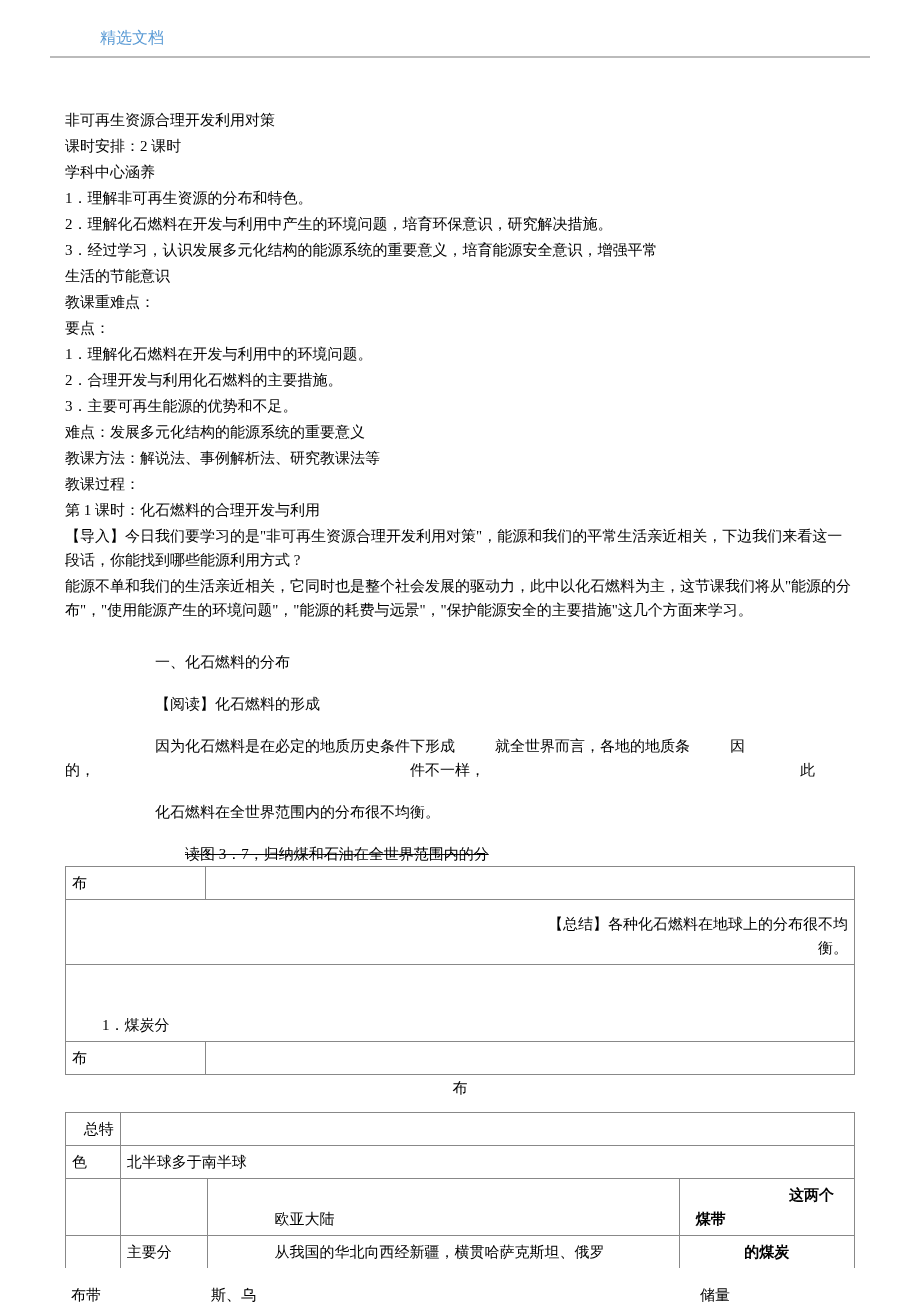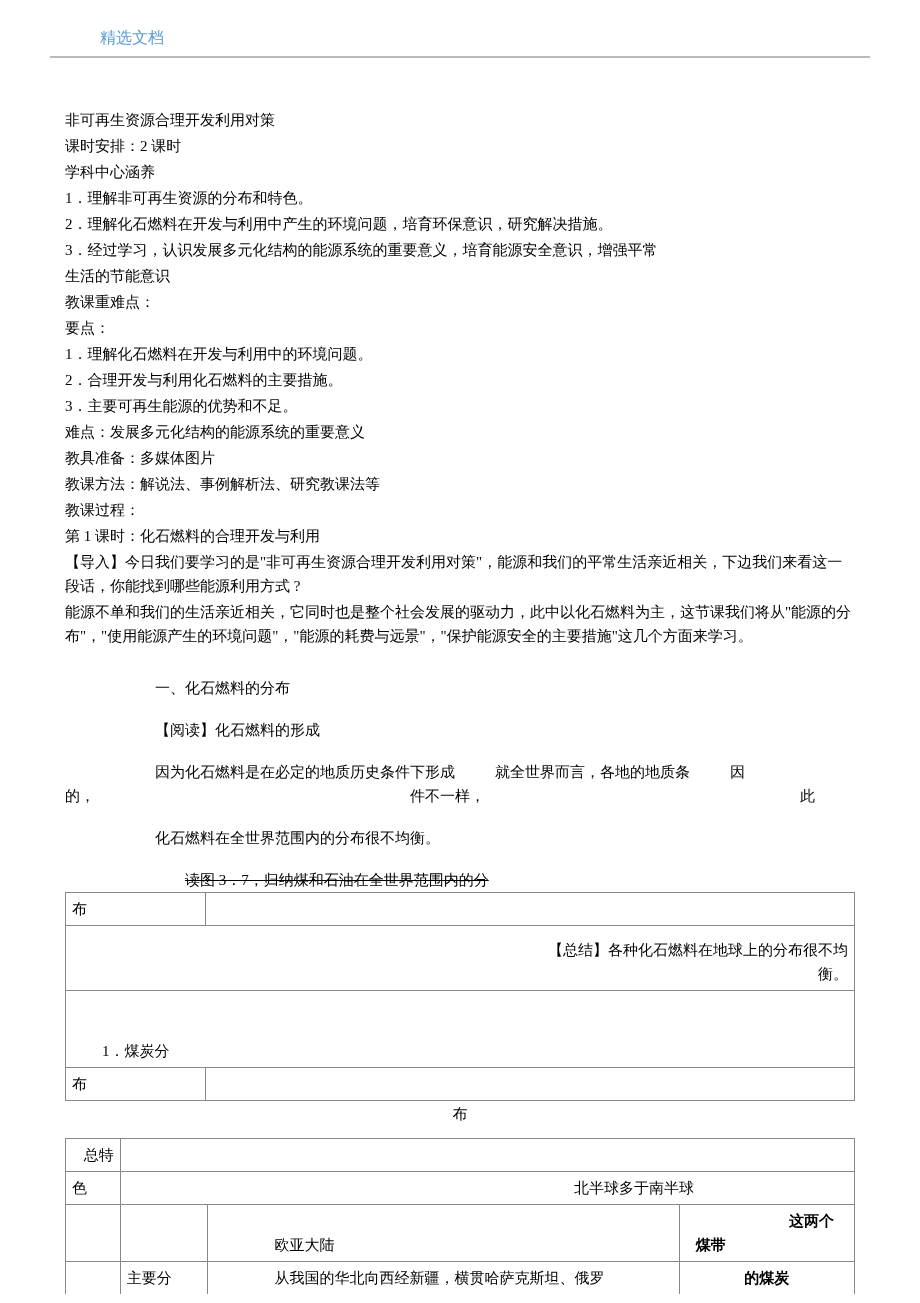--- a/index.html
+++ b/index.html
@@ -128,21 +128,20 @@
     <div class="line">1．理解非可再生资源的分布和特色。</div>
     <div class="line">2．理解化石燃料在开发与利用中产生的环境问题，培育环保意识，研究解决措施。</div>
     <div class="line">3．经过学习，认识发展多元化结构的能源系统的重要意义，培育能源安全意识，增强平常</div>
     <div class="line">生活的节能意识</div>
     <div class="line">教课重难点：</div>
     <div class="line">要点：</div>
     <div class="line">1．理解化石燃料在开发与利用中的环境问题。</div>
     <div class="line">2．合理开发与利用化石燃料的主要措施。</div>
     <div class="line">3．主要可再生能源的优势和不足。</div>
     <div class="line">难点：发展多元化结构的能源系统的重要意义</div>
-    <div class="line">教具准备：多媒体图片</div>
     <div class="line">教课方法：解说法、事例解析法、研究教课法等</div>
     <div class="line">教课过程：</div>
     <div class="line">第 1 课时：化石燃料的合理开发与利用</div>
     <div class="line">【导入】今日我们要学习的是"非可再生资源合理开发利用对策"，能源和我们的平常生活亲近相关，下边我们来看这一段话，你能找到哪些能源利用方式 ?</div>
     <div class="line">能源不单和我们的生活亲近相关，它同时也是整个社会发展的驱动力，此中以化石燃料为主，这节课我们将从"能源的分布"，"使用能源产生的环境问题"，"能源的耗费与远景"，"保护能源安全的主要措施"这几个方面来学习。</div>
 
     <div class="section-block">
       <div class="sect-title">一、化石燃料的分布</div>
       <div class="sect-reading">【阅读】化石燃料的形成</div>
 
@@ -192,21 +191,21 @@
     <table class="t2">
       <tbody>
           <tr class="t2-row1">
         <td class="c1" rowspan="1" style="border-bottom:1px solid #888;">
           <div style="text-align:right;">总特</div>
         </td>
         <td colspan="3"></td>
       </tr>
       <tr>
         <td class="c1">色</td>
-        <td colspan="3" class="right-text" style="text-align:right; padding-right:160px;">
+        <td colspan="3" class="right-text" style="text-align:left; padding-right:160px;">
           <span>北半球多于南半球</span>
         </td>
       </tr>
       <tr>
         <td class="c1"></td>
         <td class="c2"></td>
         <td class="c3" style="vertical-align:bottom;">
           <div style="padding-left:60px; padding-top:18px;">欧亚大陆</div>
         </td>
         <td class="c4" style="text-align:right; padding-right:20px;">

